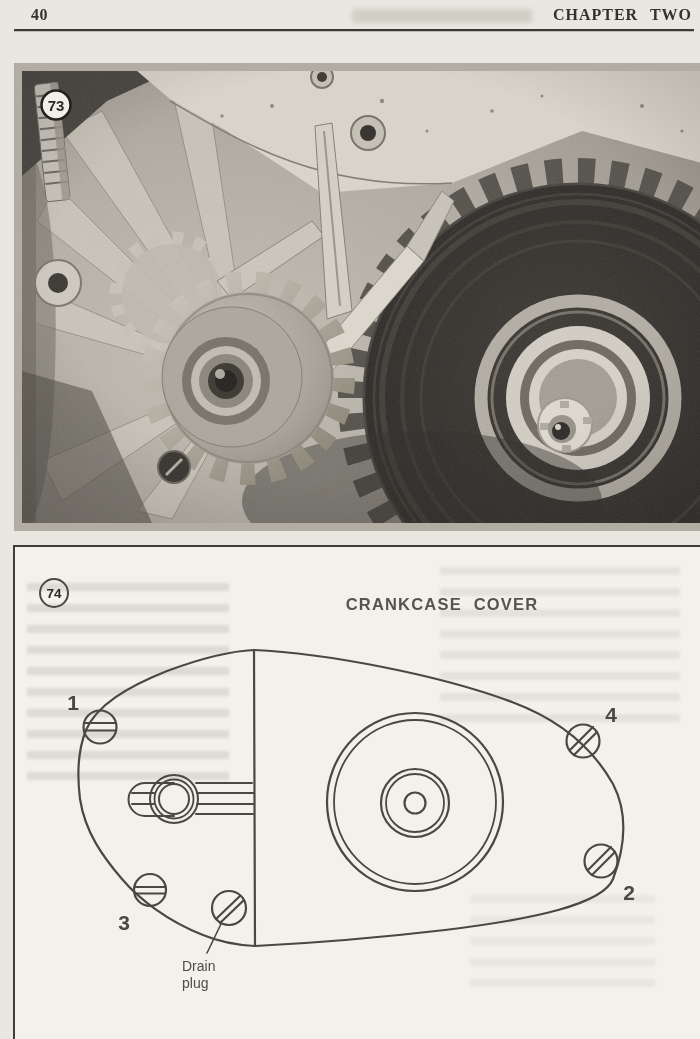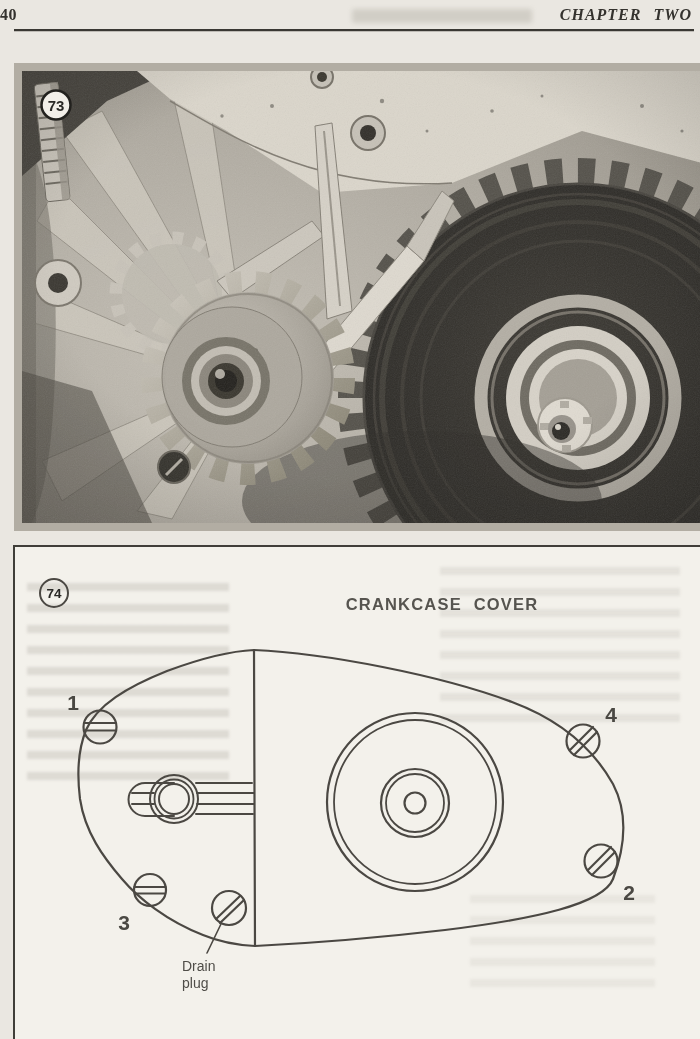--- a/index.html
+++ b/index.html
@@ -6,22 +6,22 @@
   body{
     width:700px;height:1039px;
     background:#eae7e1;
     font-family:"Liberation Serif", serif;
     color:#34322e;
     position:relative;
     overflow:hidden;
   }
   
   .hdr{position:absolute;left:0;top:0;width:700px;height:32px;}
-  .pageno{position:absolute;left:0;top:6px;font-size:16px;font-weight:bold;letter-spacing:.5px;}
-  .chapter{position:absolute;right:8px;top:6px;font-size:16px;font-weight:bold;letter-spacing:1px;word-spacing:7px;font-style:italic;}
+  .pageno{position:absolute;left:31px;top:6px;font-size:16px;font-weight:bold;letter-spacing:.5px;}
+  .chapter{position:absolute;right:8px;top:6px;font-size:16px;font-weight:bold;letter-spacing:1px;word-spacing:7px;}
   .hdr-ghost{position:absolute;left:352px;top:9px;width:180px;height:14px;
     background:rgba(125,118,103,.22);filter:blur(2.5px);border-radius:2px;}
   .rule{position:absolute;left:14px;top:29px;width:680px;height:2px;background:#3a3833;
     box-shadow:0 1px 0 rgba(58,56,51,.25);}
   
   .photo{position:absolute;left:14px;top:63px;width:680px;height:452px;margin:0;padding:8px;
     background:#b2ada3;overflow:hidden;}
   .photo svg{display:block;}
   
   .diagram{position:absolute;left:13px;top:545px;width:671px;height:480px;margin:0;padding:12px;

